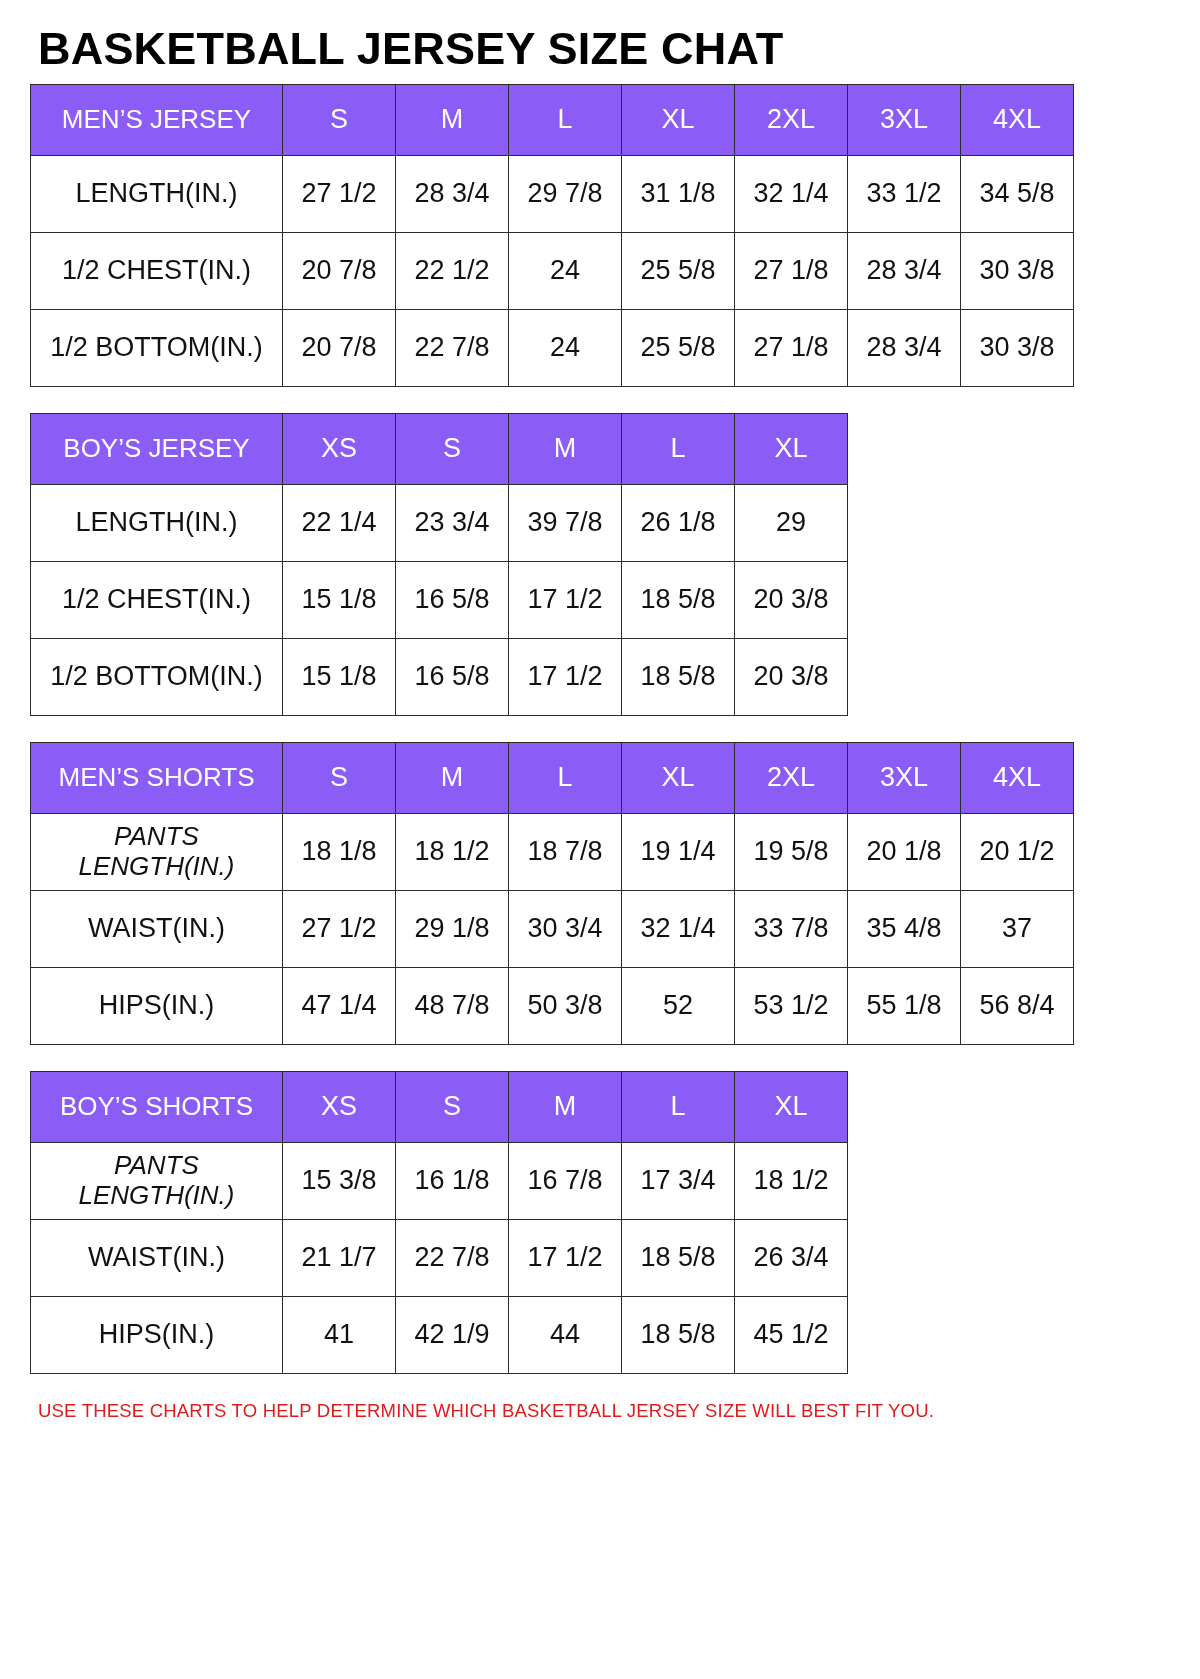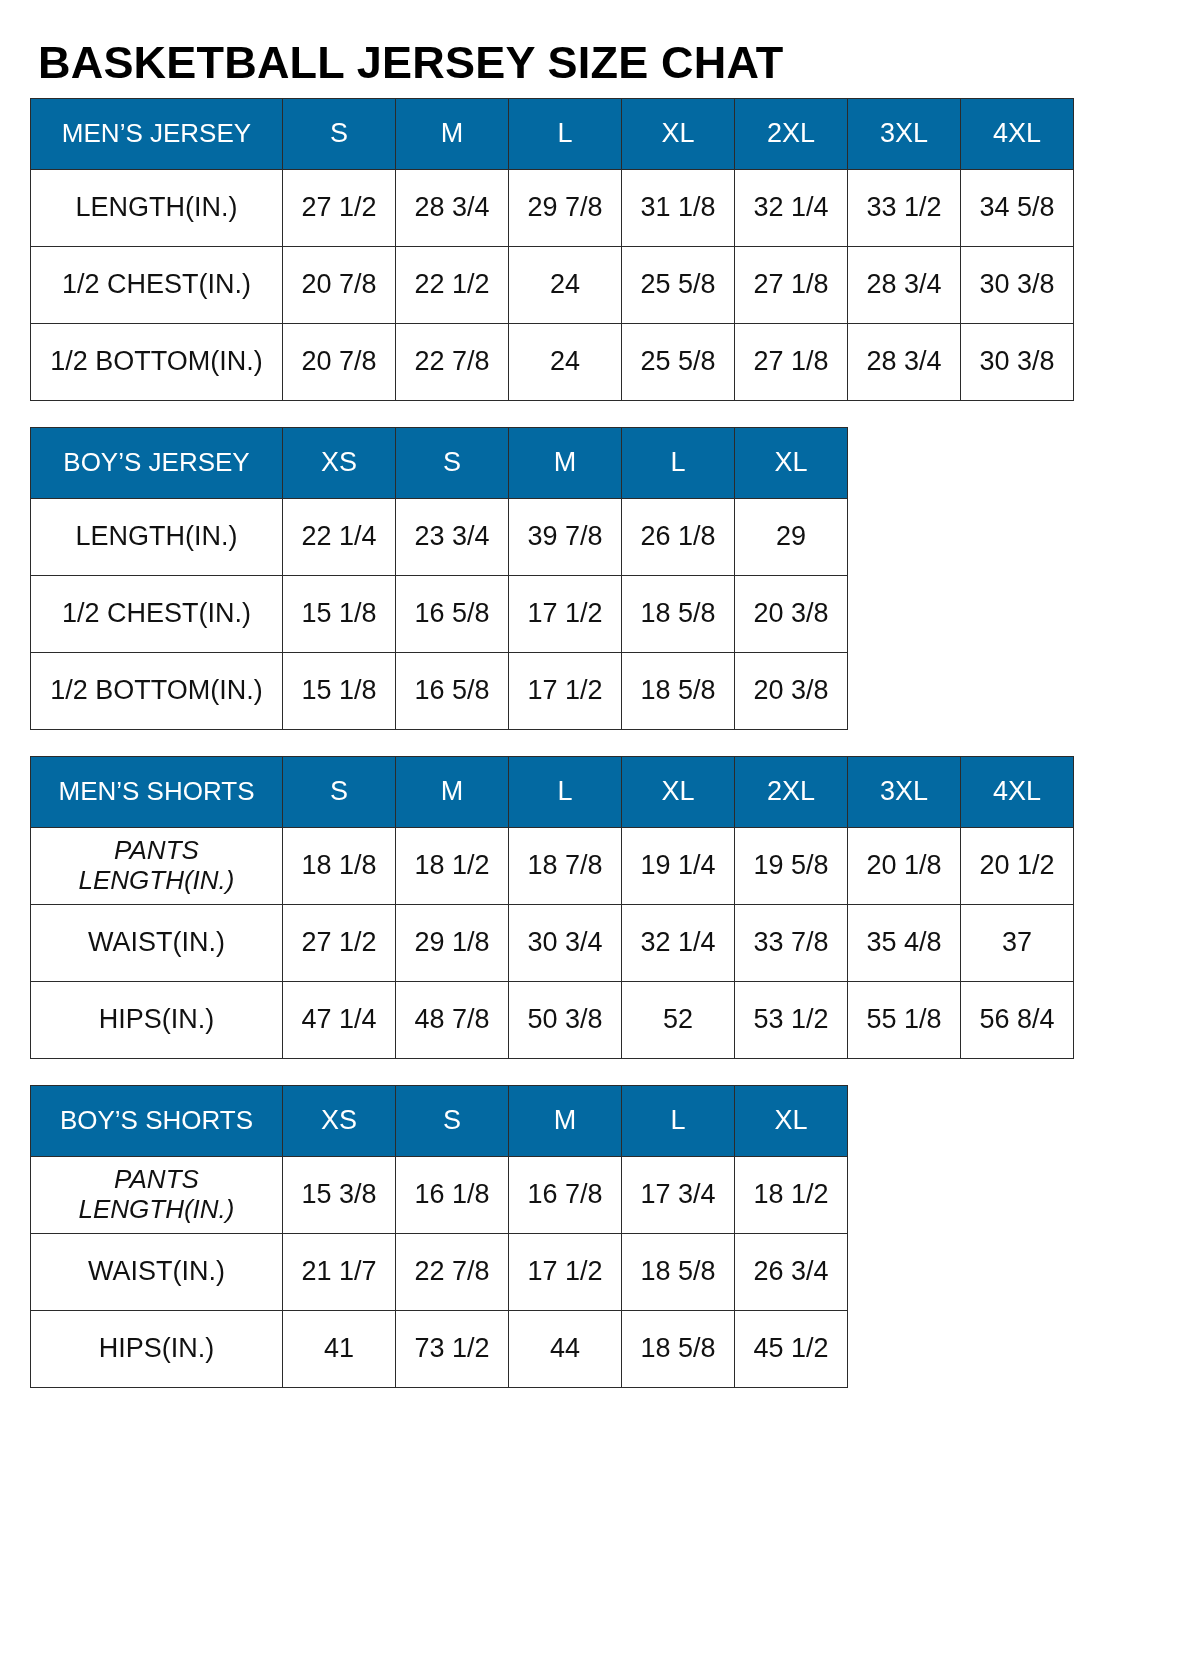--- a/index.html
+++ b/index.html
@@ -11,21 +11,21 @@
     width: 1200px;
     min-height: 1679px;
     font-family: "Liberation Sans", sans-serif;
     color: #111111;
     -webkit-font-smoothing: antialiased;
   }
   .page {
     width: 1200px;
     min-height: 1679px;
     box-sizing: border-box;
-    padding: 32px 30px 10px 30px;
+    padding: 18px 30px 10px 30px;
     position: relative;
   }
   .title {
     font-size: 45px;
     font-weight: bold;
     letter-spacing: 0.2px;
     line-height: 1.1;
     color: #000000;
     margin: 6px 0 10px 8px;
     white-space: nowrap;
@@ -52,21 +52,21 @@
   }
   
   table.size-table {
     border: 1.5px solid #2b2b2b;
   }
   table.size-table td, table.size-table th {
     border: 1.5px solid #2b2b2b;
     outline: none;
   }
   thead th {
-    background: #0369a1;
+    background: #8b5cf6;
     color: #ffffff;
     font-size: 27px;
     height: 70px;
     padding: 0 6px;
   }
   thead th.rowhead {
     font-size: 26px;
     padding: 0 8px;
   }
   tbody td {
@@ -306,24 +306,25 @@
           <td class="rowlabel">WAIST(IN.)</td>
           <td>21  1/7</td>
           <td>22  7/8</td>
           <td>17  1/2</td>
           <td>18  5/8</td>
           <td>26  3/4</td>
         </tr>
         <tr>
           <td class="rowlabel">HIPS(IN.)</td>
           <td>41</td>
-          <td>73  1/2</td>
+          <td>42  1/9</td>
           <td>44</td>
           <td>18  5/8</td>
           <td>45  1/2</td>
         </tr>
       </tbody>
     </table>
 
   </div>
 
+  <div class="footer">USE THESE CHARTS TO HELP DETERMINE WHICH BASKETBALL JERSEY SIZE WILL BEST FIT YOU.</div>
 
 </div>
 
 </body></html>

